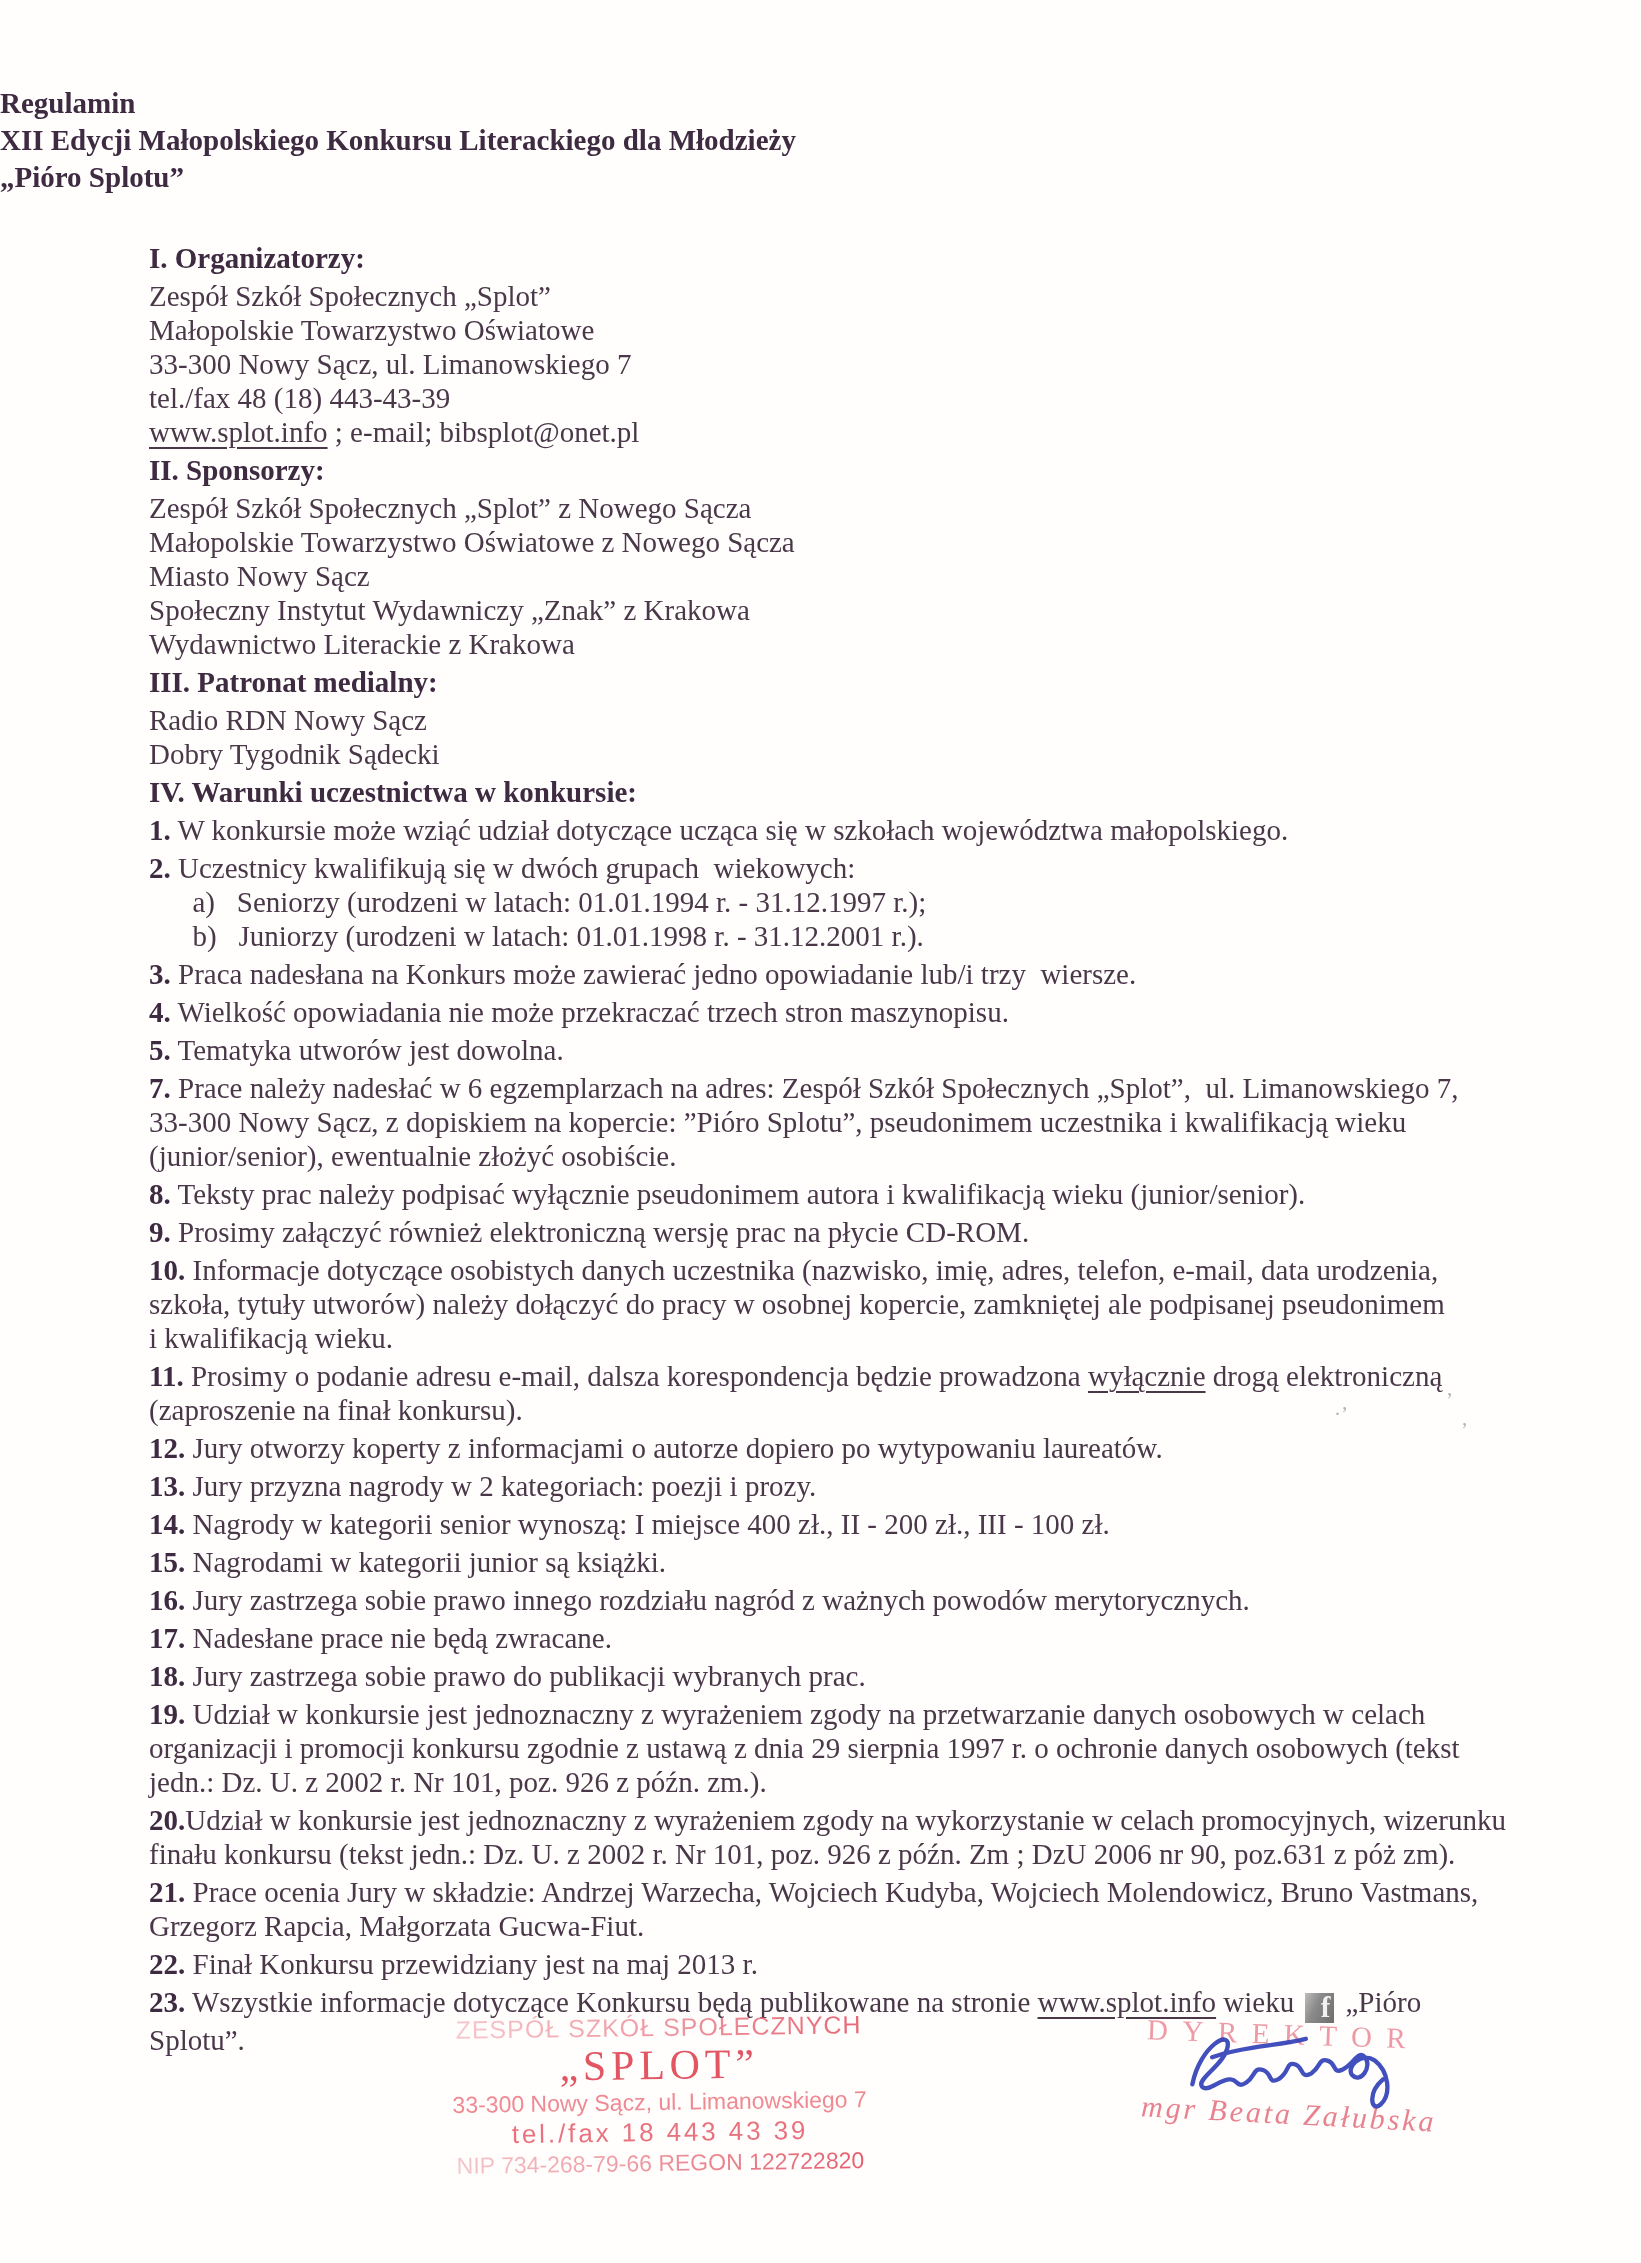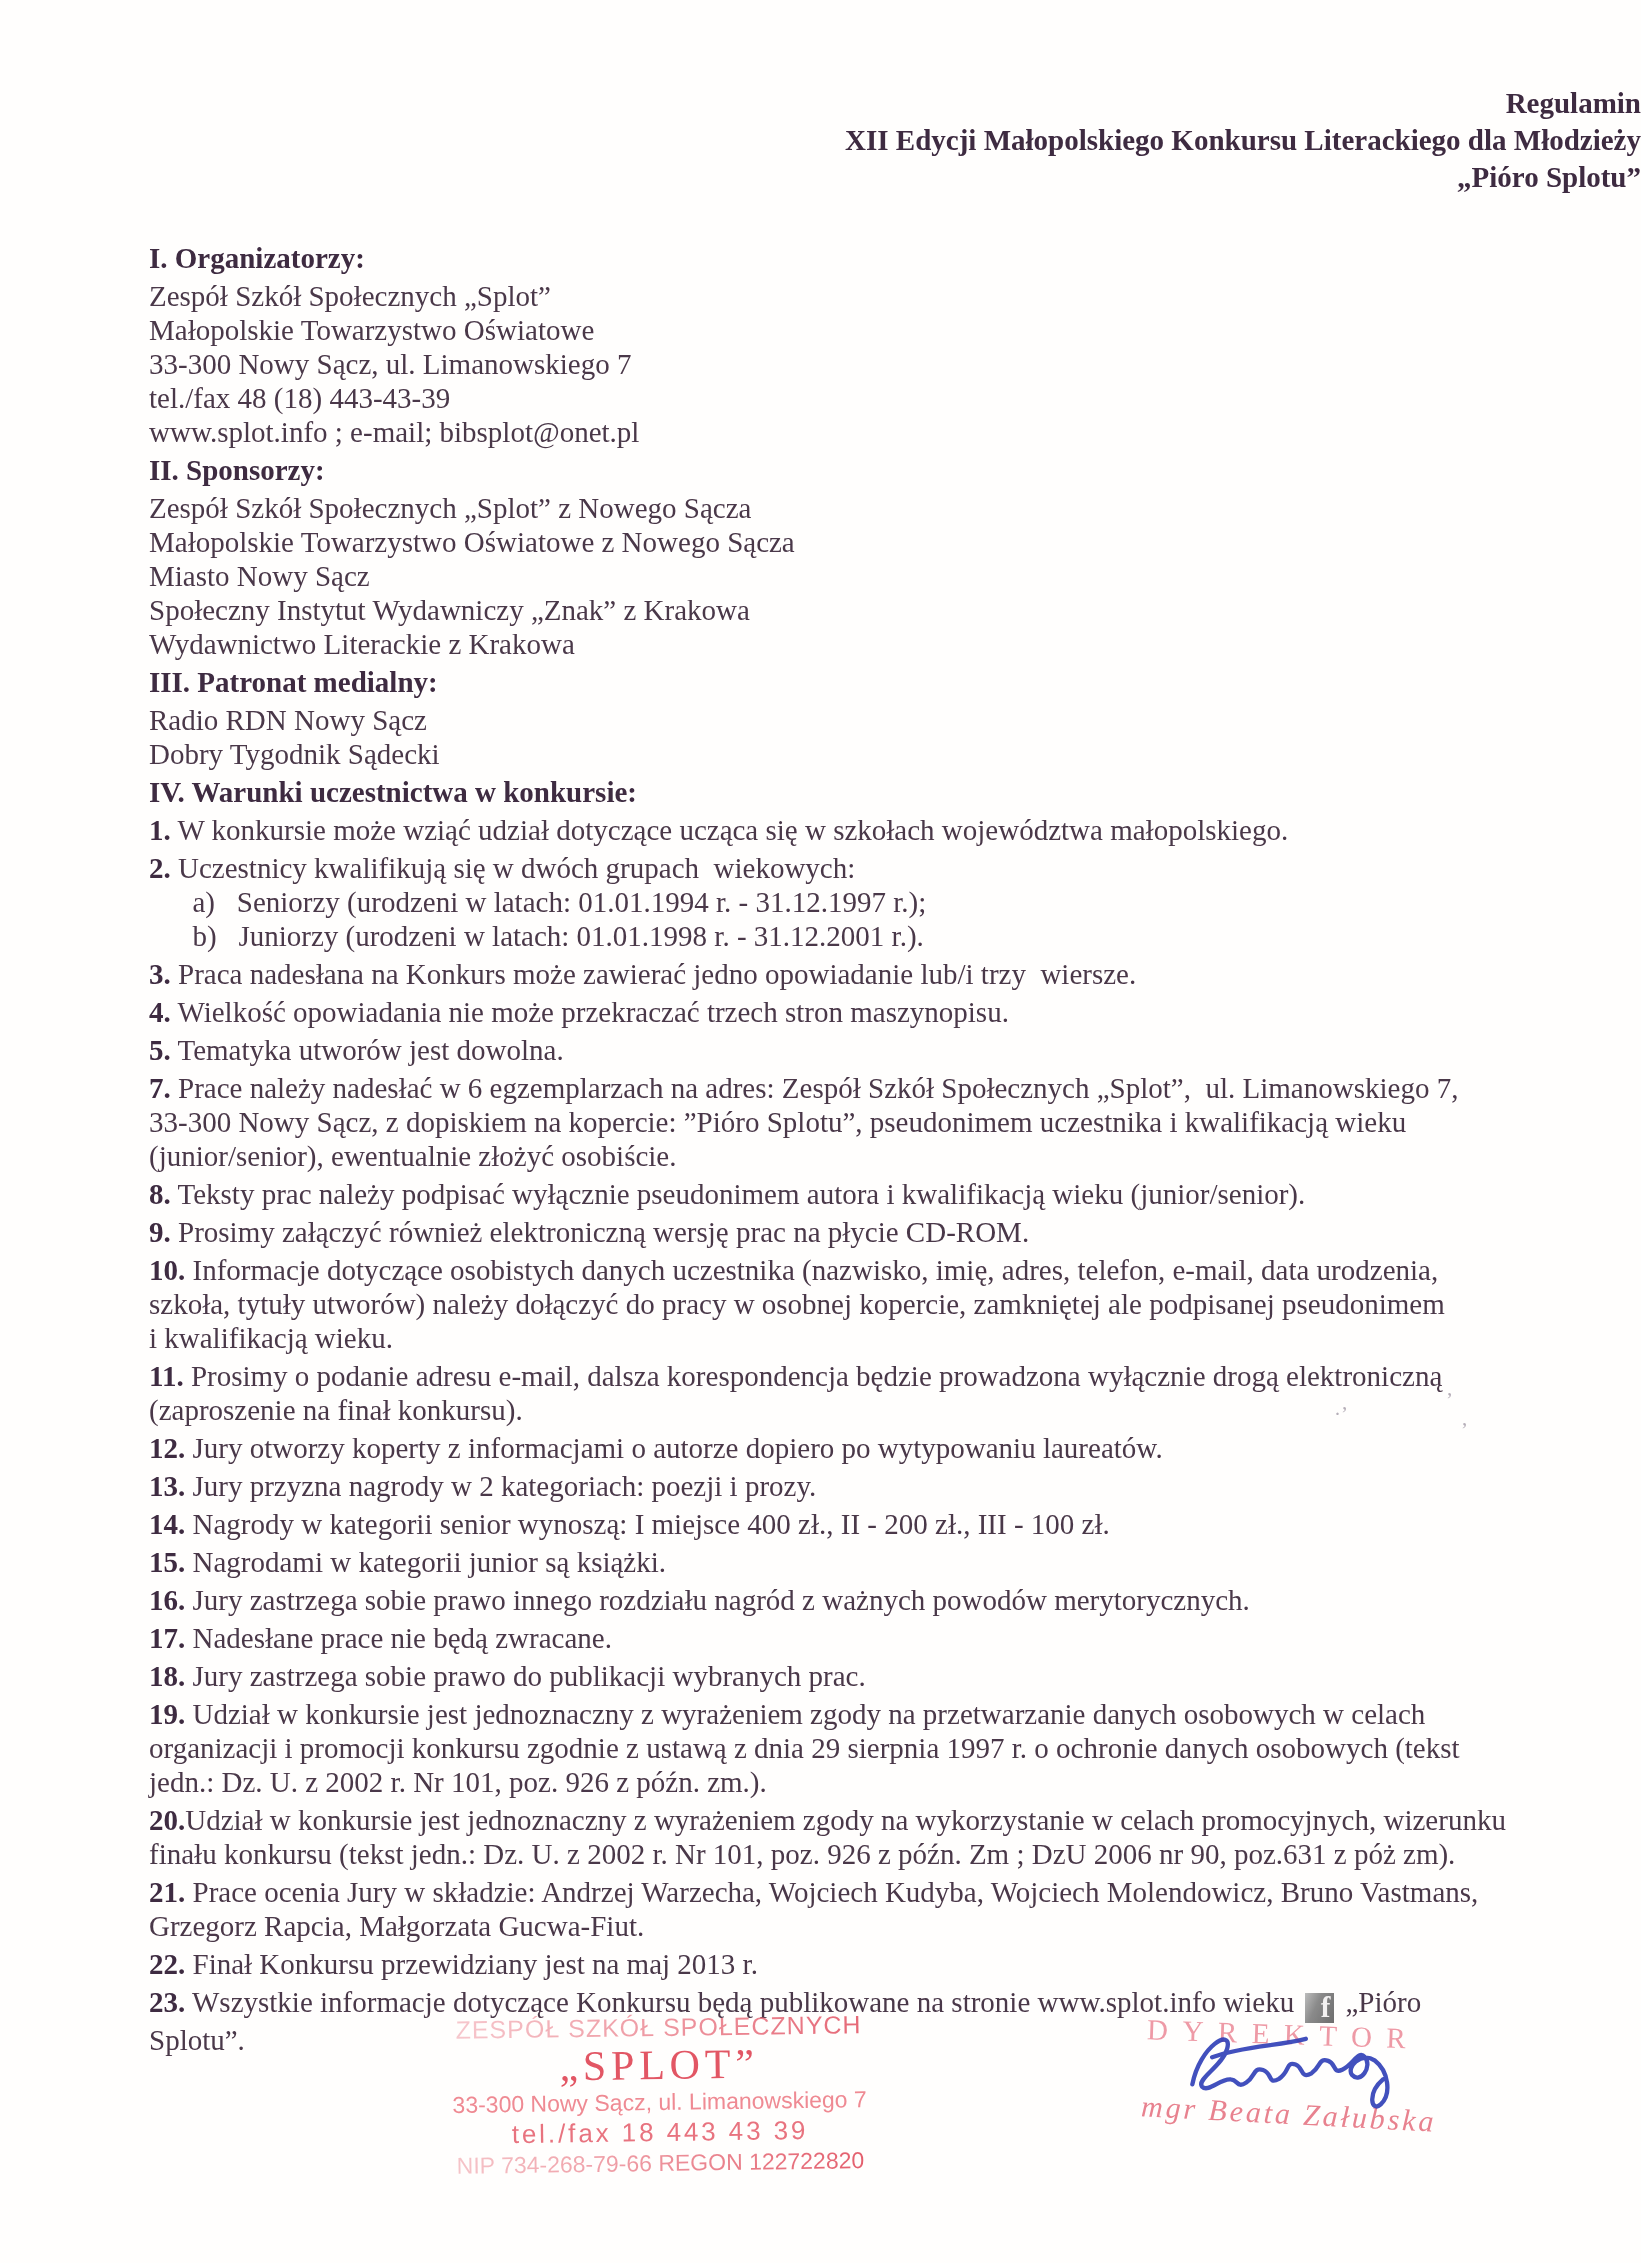--- a/index.html
+++ b/index.html
@@ -6,31 +6,31 @@
   .page{
     position:relative;
     width:1641px;height:2263px;
     background:#fffefd;
     overflow:hidden;
     font-family:"Liberation Serif", serif;
     color:#4a3849;
   }
   .titlebox{
     position:absolute;left:0;top:85px;width:1641px;
-    text-align:right;font-weight:bold;color:#3e2b41;
+    text-align:left;font-weight:bold;color:#3e2b41;
     font-size:29px;line-height:37px;
   }
   .doc{
     position:absolute;left:145px;top:237px;width:1410px;
     font-size:29px;line-height:34px;
   }
   .blk{margin:4px;padding:0;}
   .ln{display:block;white-space:pre;}
   .b{font-weight:bold;color:#3e2b41;}
-  .u{text-underline-offset:4.8px;text-decoration-thickness:1.9px;}
+  .u{text-decoration:underline;text-underline-offset:4.8px;text-decoration-thickness:1.9px;}
   .fb{
     display:inline-block;width:29px;height:30px;margin:0 3.9px;
     background:linear-gradient(115deg,#bdbdbd 0%,#8a8a8a 40%,#6d6d6d 100%);
     color:#f3f1f1;font-weight:bold;font-size:29px;line-height:29px;
     text-align:right;padding-right:3.9px;box-sizing:border-box;
     vertical-align:-4.8px;
   }
   .artifact{position:absolute;color:#8f8494;opacity:.65;font-size:21px;}
   
   .stamp-school{

